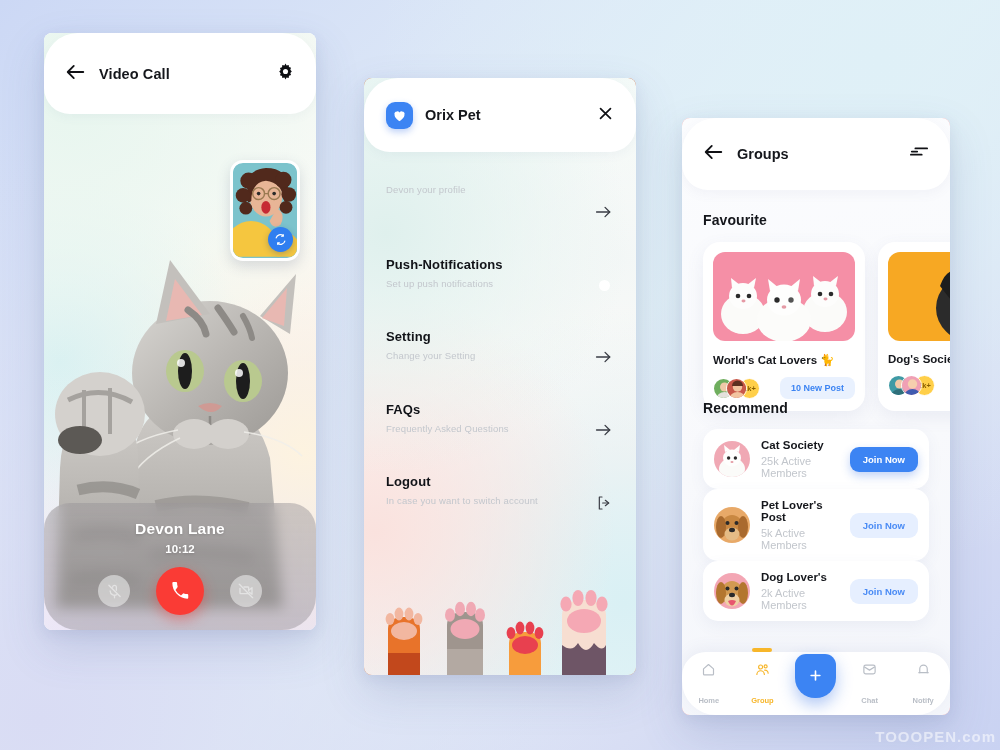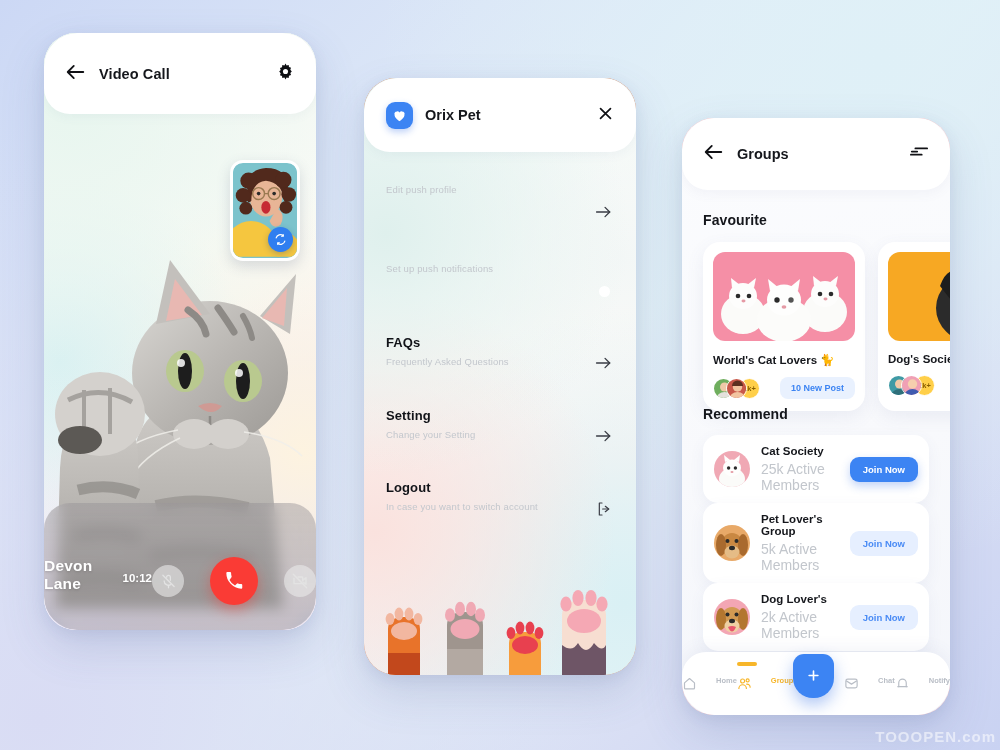--- a/index.html
+++ b/index.html
@@ -9,21 +9,21 @@
     background:
       radial-gradient(circle at 88% 8%, #dff0f7 0%, rgba(223,240,247,0) 45%),
       radial-gradient(circle at 4% 96%, #d9dcf4 0%, rgba(217,220,244,0) 50%),
       linear-gradient(135deg, #ccd8f5 0%, #dbe6f7 28%, #e4f1f8 55%, #d8def4 78%, #c9d2f2 100%);
     position: relative;
   }
 
   
   .phone {
     position: absolute;
-    border-radius: 32px;
+    border-radius: 8px;
     overflow: hidden;
     box-shadow: 0 18px 44px rgba(80,95,150,0.18), 0 4px 14px rgba(80,95,150,0.10);
   }
   
   #phone1 { left: 44px; top: 33px; width: 272px; height: 597px; background: #fff; }
   .p1-bg {
     position: absolute; inset: 0;
     background:
       radial-gradient(circle at 10% 12%, #e8f6ef 0%, rgba(232,246,239,0) 55%),
       radial-gradient(circle at 6% 55%, #d7f0f2 0%, rgba(215,240,242,0) 45%),
@@ -56,21 +56,21 @@
     position: absolute; right: 4px; bottom: 6px; width: 25px; height: 25px;
     border-radius: 50%; background: #2f7ef0; display: flex; align-items: center; justify-content: center;
     box-shadow: 0 2px 6px rgba(20,60,130,0.3);
   }
   
   .call-panel {
     position: absolute; left: 0; bottom: 0; width: 272px; height: 127px; z-index: 5;
     background: linear-gradient(180deg, rgba(150,146,150,0.46) 0%, rgba(136,132,138,0.40) 100%);
     backdrop-filter: blur(7px); -webkit-backdrop-filter: blur(7px);
     border-radius: 26px 26px 34px 34px;
-    display: flex; flex-direction: row; align-items: center; padding-top: 17px;
+    display: flex; flex-direction: column; align-items: center; padding-top: 17px;
   }
   .caller-name { color: #fff; font-size: 15.5px; font-weight: 700; letter-spacing: .2px; text-shadow: 0 1px 3px rgba(0,0,0,.18); }
   .caller-time { color: #fff; font-size: 11.5px; font-weight: 600; margin-top: 5px; text-shadow: 0 1px 3px rgba(0,0,0,.18); text-align: right; }
   .call-actions { display: flex; align-items: center; gap: 26px; margin-top: 12px; }
   .cbtn { border-radius: 50%; display: flex; align-items: center; justify-content: center; }
   .cbtn.small { width: 32px; height: 32px; background: rgba(232,232,232,0.62); }
   .cbtn.end { width: 48px; height: 48px; background: #fa3b35; box-shadow: 0 5px 14px rgba(240,50,45,.40); }
 
   
   #phone2 { left: 364px; top: 78px; width: 272px; height: 597px; background: #c2410c; }
@@ -139,42 +139,42 @@
   .av { width: 21px; height: 21px; border-radius: 50%; border: 1.6px solid #fff; margin-right: -8px; overflow: hidden; position: relative; }
   .av-count {
     width: 21px; height: 21px; border-radius: 50%; border: 1.6px solid #fff; background: #ffcf49;
     display: flex; align-items: center; justify-content: center; font-size: 7.5px; font-weight: 700; color: #8a5f00;
   }
   .newpost {
     margin-left: auto; background: #e9f1fe; color: #3c84f3; font-size: 9px; font-weight: 700;
     padding: 6px 11px; border-radius: 8px; white-space: nowrap;
   }
 
-  .rec-sec { position: absolute; left: 0; top: 288px; width: 100%; padding: 0 21px; }
+  .rec-sec { position: absolute; left: 0; top: 282px; width: 100%; padding: 0 21px; }
   .rec-list { margin-top: 13px; display: flex; flex-direction: column; }
   .rec-row {
     background: #fff; border-radius: 15px; padding: 10px 11px; display: flex; align-items: center;
     box-shadow: 0 5px 15px rgba(90,105,160,0.07);
   }
   .rec-av { width: 36px; height: 36px; border-radius: 50%; overflow: hidden; position: relative; flex: 0 0 auto; }
   .rec-meta { margin-left: 11px; }
   .rec-name { font-size: 11.5px; font-weight: 700; color: #15171c; }
-  .rec-members { font-size: 14px; color: #c2c6cc; margin-top: 4px; }
+  .rec-members { font-size: 11px; color: #c2c6cc; margin-top: 4px; }
   .join {
     margin-left: auto; font-size: 9.5px; font-weight: 700; padding: 7px 13px; border-radius: 9px;
     background: #e6efff; color: #4a8bf5; white-space: nowrap;
   }
   .join.primary { background: #3c84f3; color: #fff; box-shadow: 0 4px 10px rgba(50,110,230,.30); }
 
   .bottomnav {
     position: absolute; left: 0; bottom: 0; width: 100%; height: 63px; background: #fff;
     border-radius: 24px 24px 34px 34px; display: flex; align-items: center; z-index: 7;
     box-shadow: 0 -4px 16px rgba(90,105,160,0.07);
   }
-  .nav-item { flex: 1; display: flex; flex-direction: row; gap: 19px; position: relative; }
+  .nav-item { flex: 1; display: flex; flex-direction: column; align-items: center; gap: 19px; position: relative; }
   .nav-label { font-size: 7.5px; color: #b9bec6; font-weight: 600; }
   .nav-item.active .nav-label { color: #f7b62a; }
   .nav-item.active::before {
     content:""; position:absolute; top:-14px; width:20px; height:4px; border-radius:3px; background:#f7b62a;
   }
   .fab {
     width: 41px; height: 44px; border-radius: 11px 11px 20px 20px; background: #3c84f3;
     display: flex; align-items: center; justify-content: center; margin-top: -16px;
     box-shadow: 0 7px 16px rgba(50,110,230,.38);
   }
@@ -339,50 +339,51 @@
     <span class="brand-name">Orix Pet</span>
     <span class="close-x">
       <svg width="17" height="17" viewBox="0 0 24 24" fill="none" stroke="#101115" stroke-width="2.4" stroke-linecap="round">
         <path d="M5 5l14 14M19 5L5 19"></path>
       </svg>
     </span>
   </div>
 
   <div class="menu">
     <div class="menu-item">
-      <div class="mi-sub">Edit push profile</div>
+      <div class="mi-sub">Devon your profile</div>
       <span class="mi-action">
         <svg width="17" height="14" viewBox="0 0 22 16" fill="none" stroke="#3a3d45" stroke-width="1.7" stroke-linecap="round" stroke-linejoin="round">
           <path d="M2 8h17"></path>
             <path d="M13 2l6 6-6 6"></path>
         </svg>
       </span>
     </div>
 
     <div class="menu-item">
+      <div class="mi-title">Push-Notifications</div>
       <div class="mi-sub">Set up push notifications</div>
       <span class="mi-action">
         <span class="toggle"></span>
       </span>
     </div>
 
     <div class="menu-item">
-      <div class="mi-title">FAQs</div>
-      <div class="mi-sub">Frequently Asked Questions</div>
+      <div class="mi-title">Setting</div>
+      <div class="mi-sub">Change your Setting</div>
       <span class="mi-action">
         <svg width="17" height="14" viewBox="0 0 22 16" fill="none" stroke="#3a3d45" stroke-width="1.7" stroke-linecap="round" stroke-linejoin="round">
           <path d="M2 8h17"></path>
             <path d="M13 2l6 6-6 6"></path>
         </svg>
       </span>
     </div>
 
     <div class="menu-item">
-      <div class="mi-title">Setting</div>
-      <div class="mi-sub">Change your Setting</div>
+      <div class="mi-title">FAQs</div>
+      <div class="mi-sub">Frequently Asked Questions</div>
       <span class="mi-action">
         <svg width="17" height="14" viewBox="0 0 22 16" fill="none" stroke="#3a3d45" stroke-width="1.7" stroke-linecap="round" stroke-linejoin="round">
           <path d="M2 8h17"></path>
             <path d="M13 2l6 6-6 6"></path>
         </svg>
       </span>
     </div>
 
     <div class="menu-item">
       <div class="mi-title">Logout</div>
@@ -581,21 +582,21 @@
             <ellipse cx="18" cy="20" rx="11" ry="12" fill="#c98842"></ellipse>
             <ellipse cx="7" cy="20" rx="5" ry="11" fill="#a96a2e"></ellipse>
             <ellipse cx="29" cy="20" rx="5" ry="11" fill="#a96a2e"></ellipse>
             <ellipse cx="18" cy="27" rx="7.5" ry="6.5" fill="#e5bc86"></ellipse>
             <ellipse cx="18" cy="23" rx="3" ry="2.2" fill="#2a2a2a"></ellipse>
             <circle cx="13.5" cy="16" r="2" fill="#2a2a2a"></circle>
               <circle cx="22.5" cy="16" r="2" fill="#2a2a2a"></circle>
           </svg>
         </span>
         <span class="rec-meta">
-          <span class="rec-name" style="display:block">Pet Lover's Group</span>
+          <span class="rec-name" style="display:block">Pet Lover's Post</span>
           <span class="rec-members" style="display:block">5k Active Members</span>
         </span>
         <span class="join">Join Now</span>
       </div>
 
       <div class="rec-row">
         <span class="rec-av">
           <svg viewBox="0 0 36 36" width="36" height="36">
             <rect width="36" height="36" fill="#f3a6b4"></rect>
             <ellipse cx="18" cy="20" rx="11" ry="12" fill="#d29a52"></ellipse>

